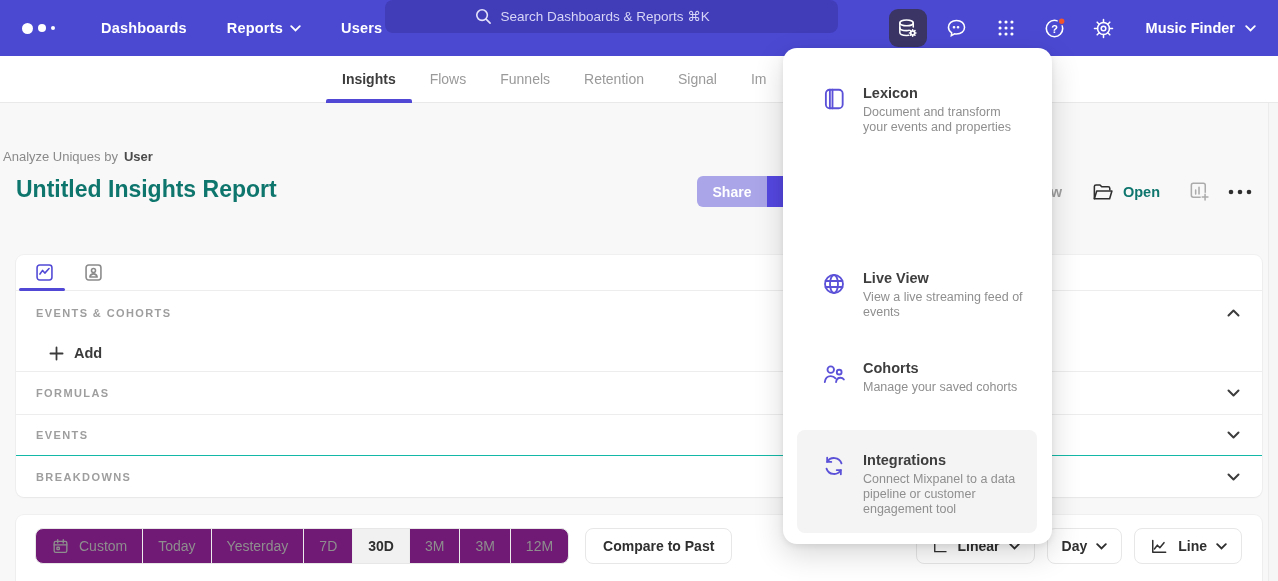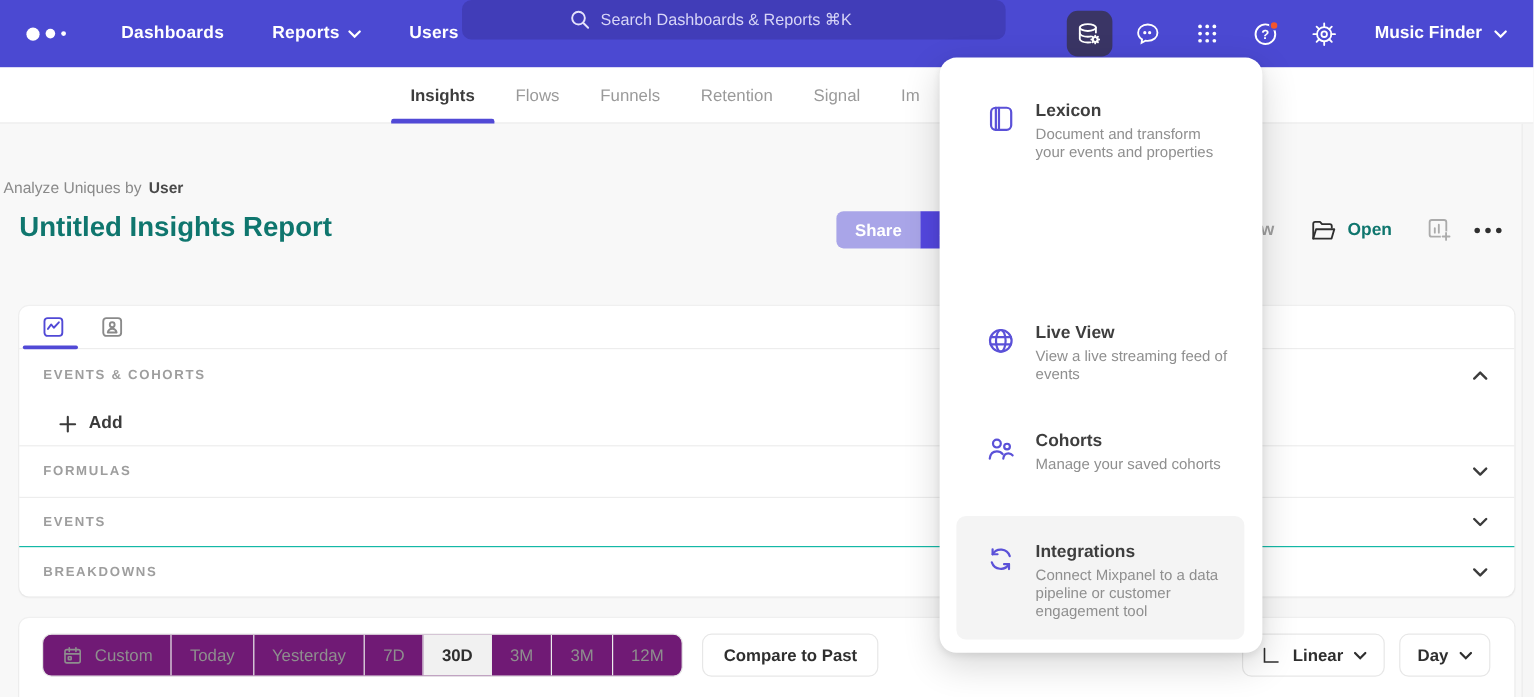--- a/index.html
+++ b/index.html
@@ -339,20 +339,30 @@
         <svg width="11" height="7" viewBox="0 0 11 7" fill="none" stroke="#2f2f2f" stroke-width="1.9" stroke-linecap="round">
             <path d="M1.2 1.2l4.3 4.3 4.3-4.3"></path>
           </svg>
       </button>
       <button class="tb-btn">
         <span>Day</span>
         <svg width="11" height="7" viewBox="0 0 11 7" fill="none" stroke="#2f2f2f" stroke-width="1.9" stroke-linecap="round">
             <path d="M1.2 1.2l4.3 4.3 4.3-4.3"></path>
           </svg>
       </button>
+      <button class="tb-btn">
+        <svg width="20" height="20" viewBox="0 0 24 24" fill="none" stroke="#2f2f2f" stroke-width="1.8" stroke-linecap="round" stroke-linejoin="round">
+          <path d="M4.5 5.5v14M4.5 19.5H20"></path>
+          <path d="M6.5 15.5l3.5-4.5 3 3 5-6"></path>
+        </svg>
+        <span>Line</span>
+        <svg width="11" height="7" viewBox="0 0 11 7" fill="none" stroke="#2f2f2f" stroke-width="1.9" stroke-linecap="round">
+            <path d="M1.2 1.2l4.3 4.3 4.3-4.3"></path>
+          </svg>
+      </button>
     </div>
   </div>
 
   <div class="scroll-track"></div>
 
   <div class="apps-menu">
 
     <div class="menu-item" style="top:37px;">
       <span class="mi-icon">
         <svg width="26" height="26" viewBox="0 0 24 24" fill="none" stroke="#5b51d8" stroke-width="1.7" stroke-linecap="round">

